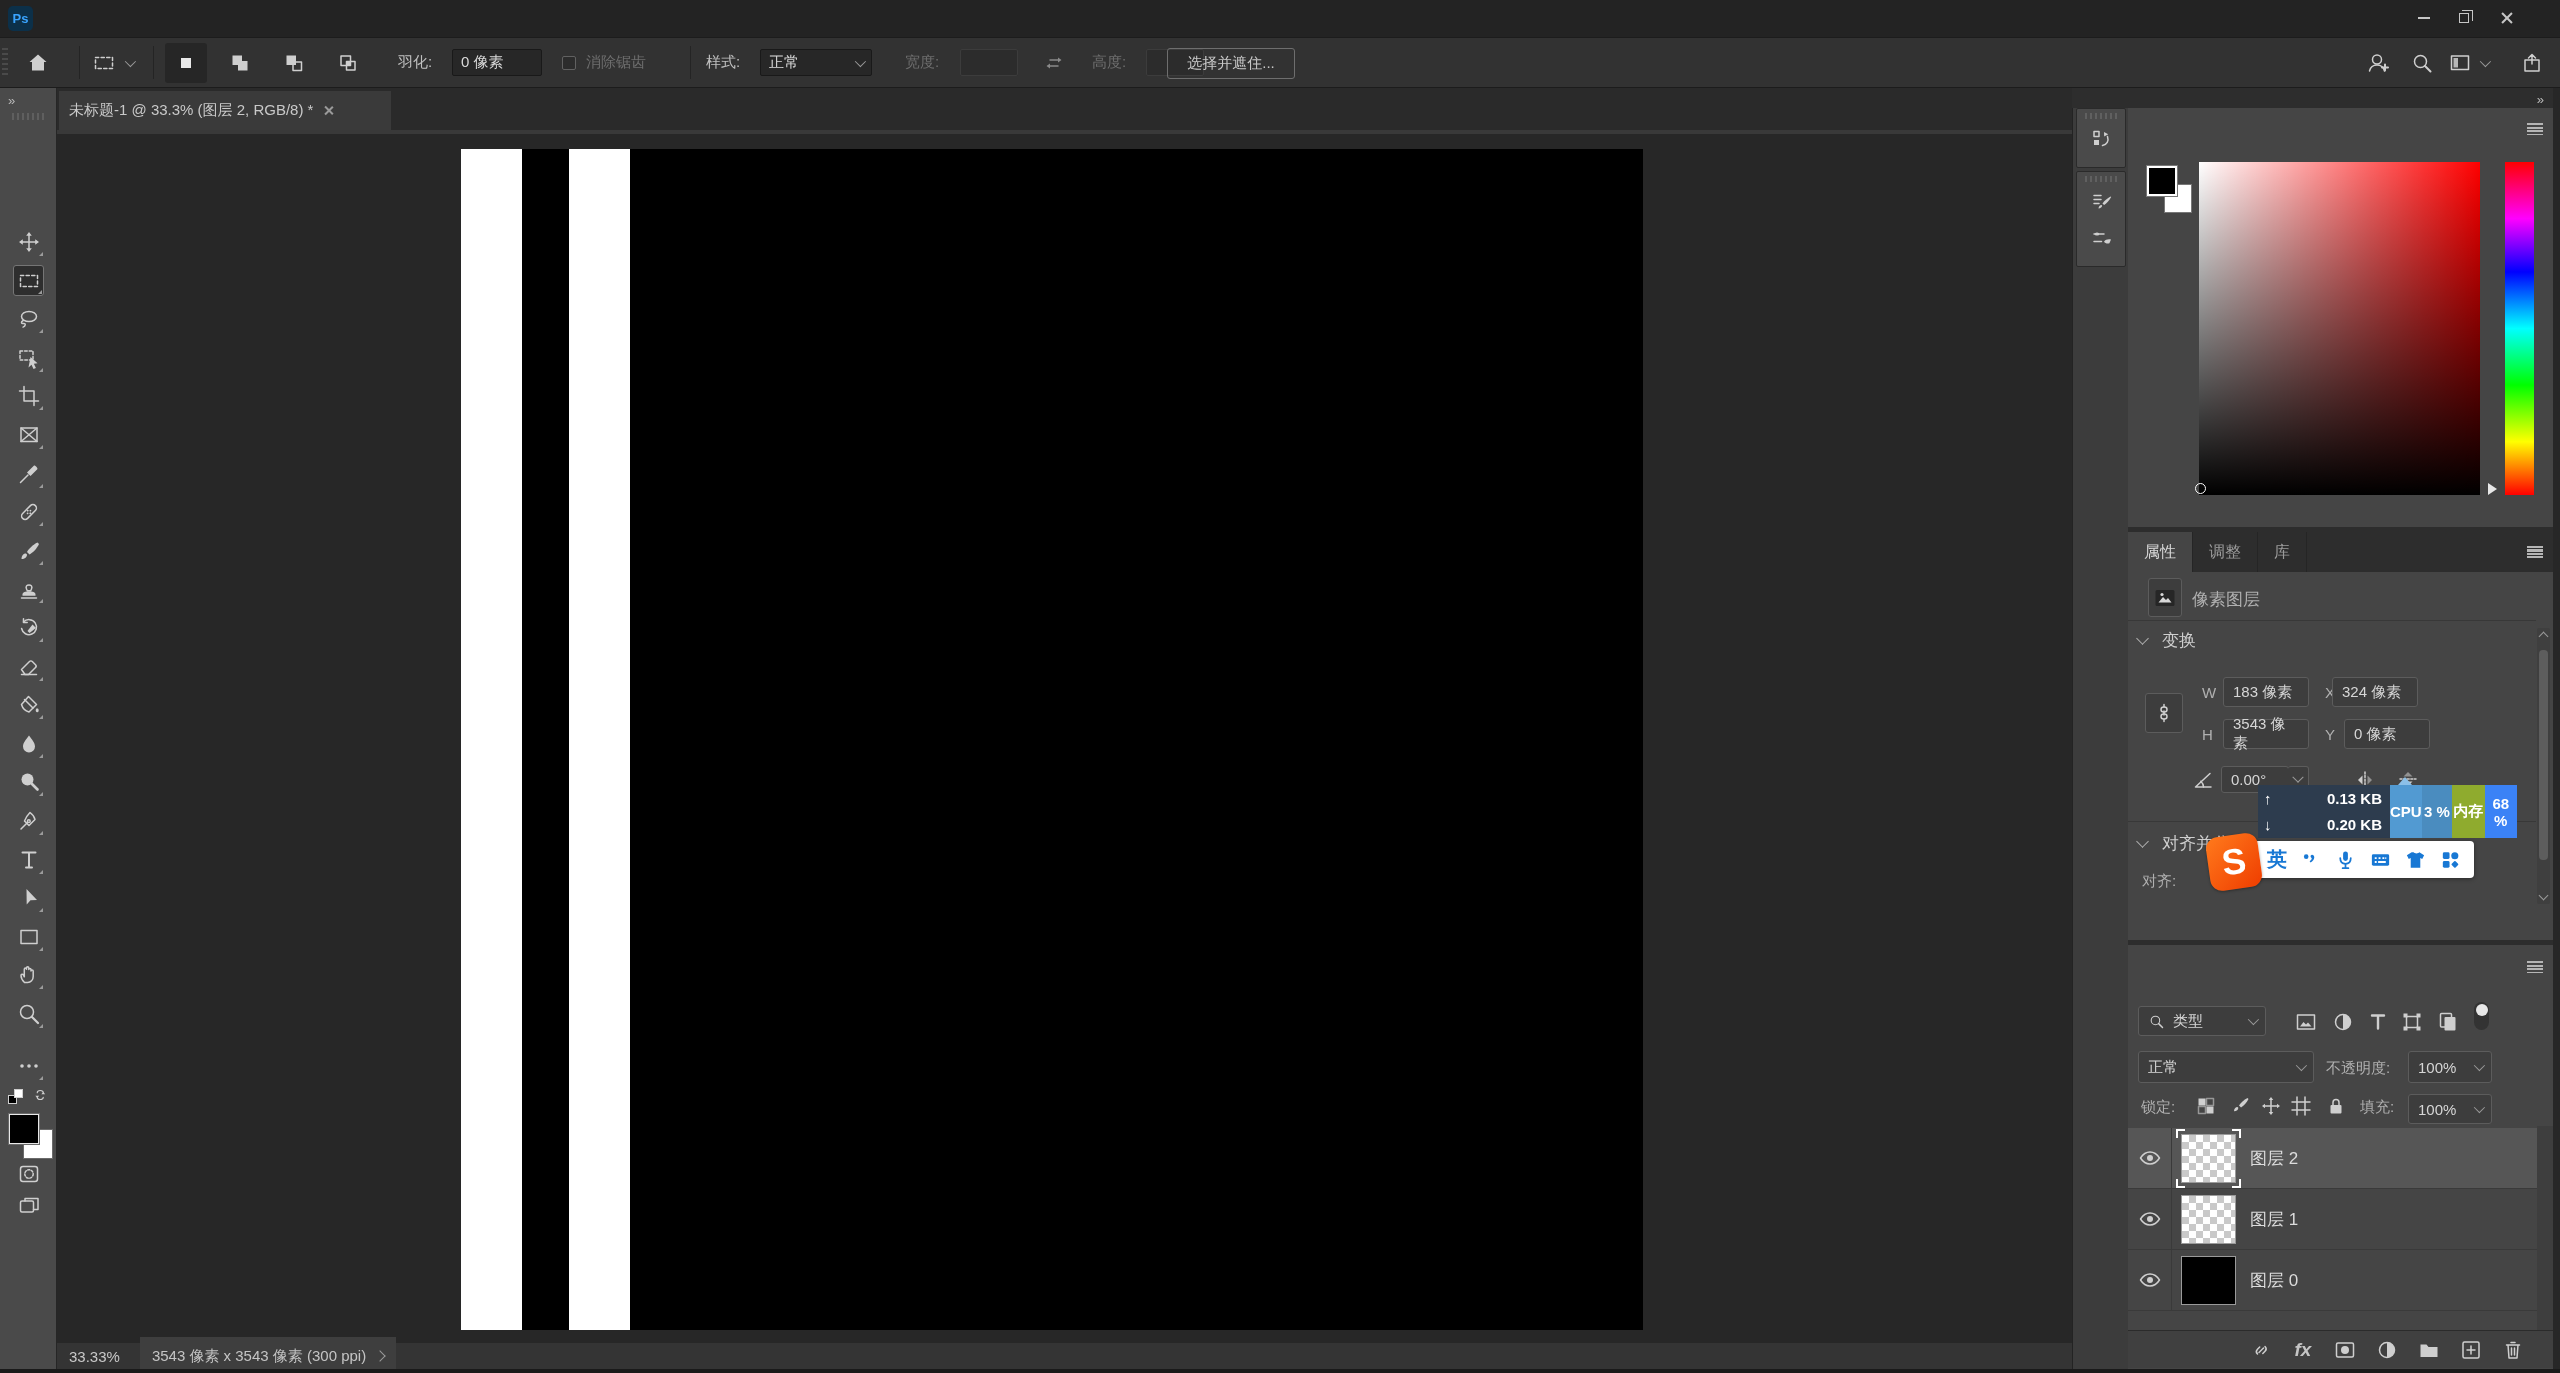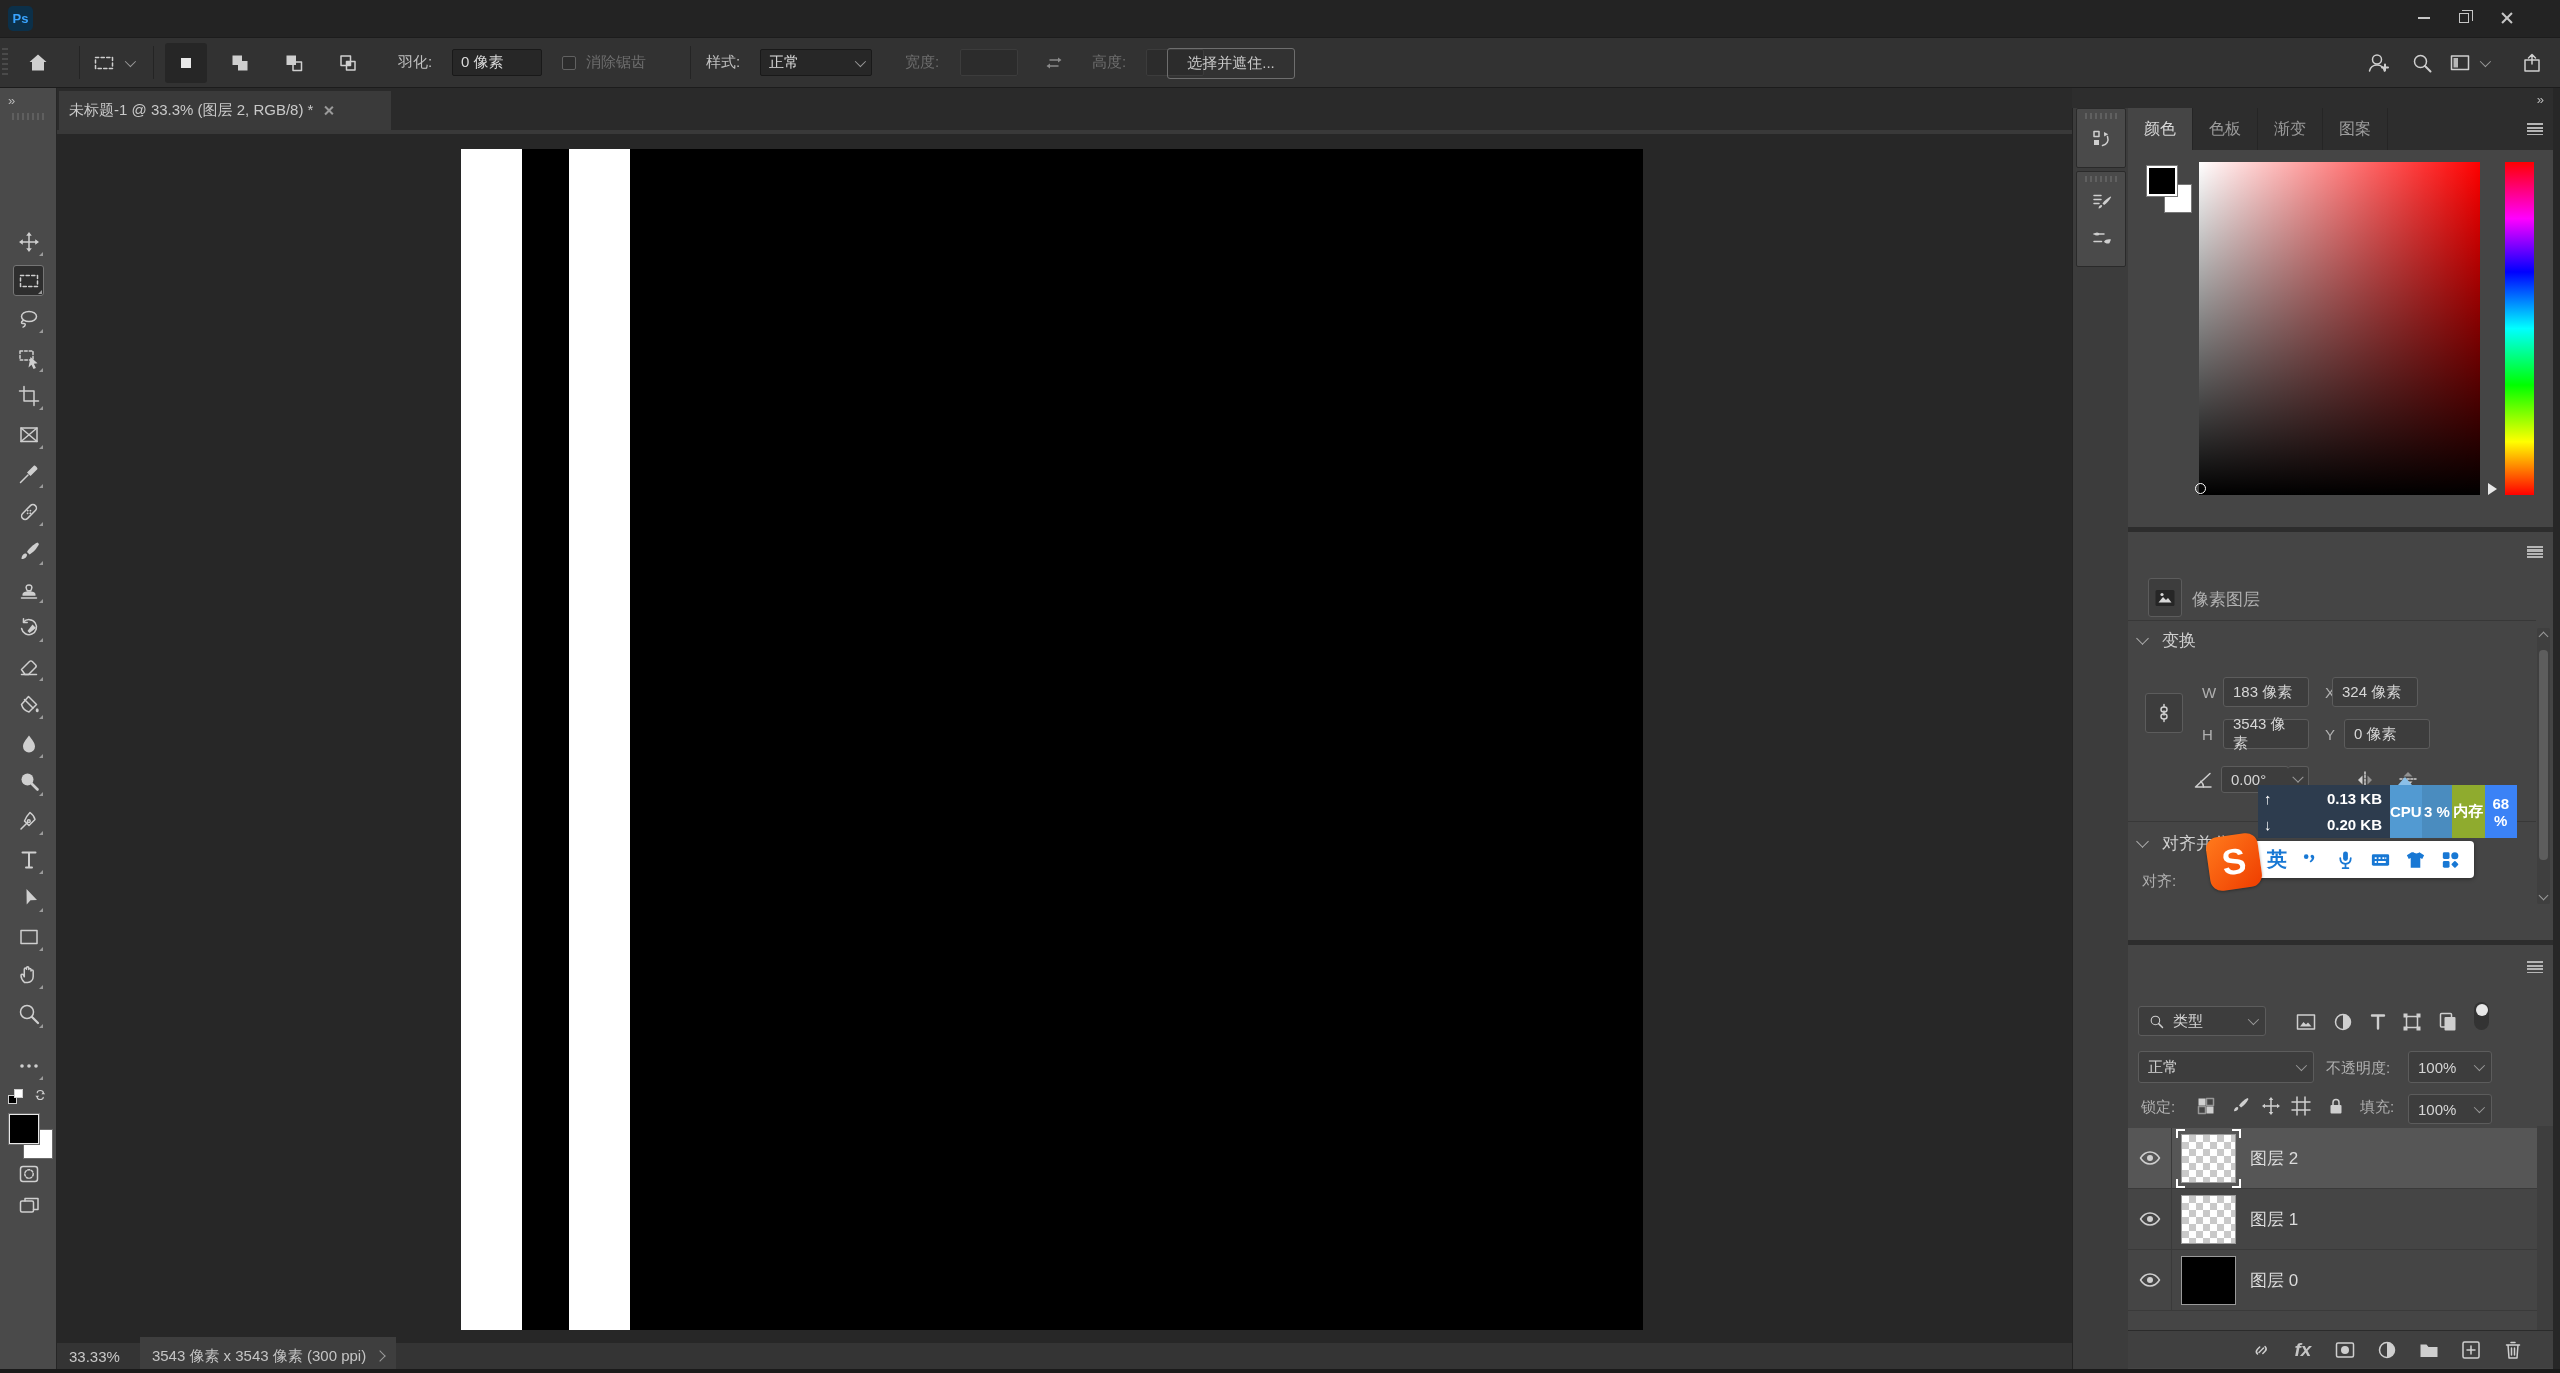--- a/index.html
+++ b/index.html
@@ -526,36 +526,35 @@
         </svg>
       </div>
   </div>
 </div>
 
 <div id="rightdock" class="abs">
   <div id="topband">
     <div class="dcol" style="right:8px;top:4px">»</div>
   </div>
 
-  <div class="ptabs" id="color-tabs" style="top:20px;height:42px">
-      <div class="ptab active">颜色</div>
-      <div class="ptab">色板</div>
-      <div class="ptab">渐变</div>
-      <div class="ptab">图案</div>
-    </div>
   <div class="hamb" style="top:35px"></div>
   <div id="cp-fg" class="abs"></div>
   <div id="cp-bg" class="abs"></div>
   <div id="satsq" class="abs"></div>
   <div id="satdot" class="abs"></div>
   <div id="huebar" class="abs"></div>
   <div id="huearrow" class="abs"></div>
 
   <div class="divider" style="top:439px;height:5px"></div>
 
+  <div class="ptabs" id="props-tabs" style="top:444px;height:40px">
+      <div class="ptab active">属性</div>
+      <div class="ptab">调整</div>
+      <div class="ptab">库</div>
+    </div>
   <div class="hamb" style="top:458px"></div>
   <div class="pbox" style="left:20px;top:490px;width:34px;height:39px;justify-content:center;padding:0">
       <span id="pi-pixel">
         <svg class="icn" viewBox="0 0 24 24">
           <rect x="2.5" y="4" width="19" height="16" rx="1.5" style="fill:#262626"></rect>
           <path d="M5.5 16.5l4.5-5.5 3 3 2-2 3.5 4.5z" style="fill:#d8d8d8"></path>
           <circle cx="9" cy="8.5" r="1.6" style="fill:#d8d8d8"></circle>
         </svg>
       </span>
     </div>

